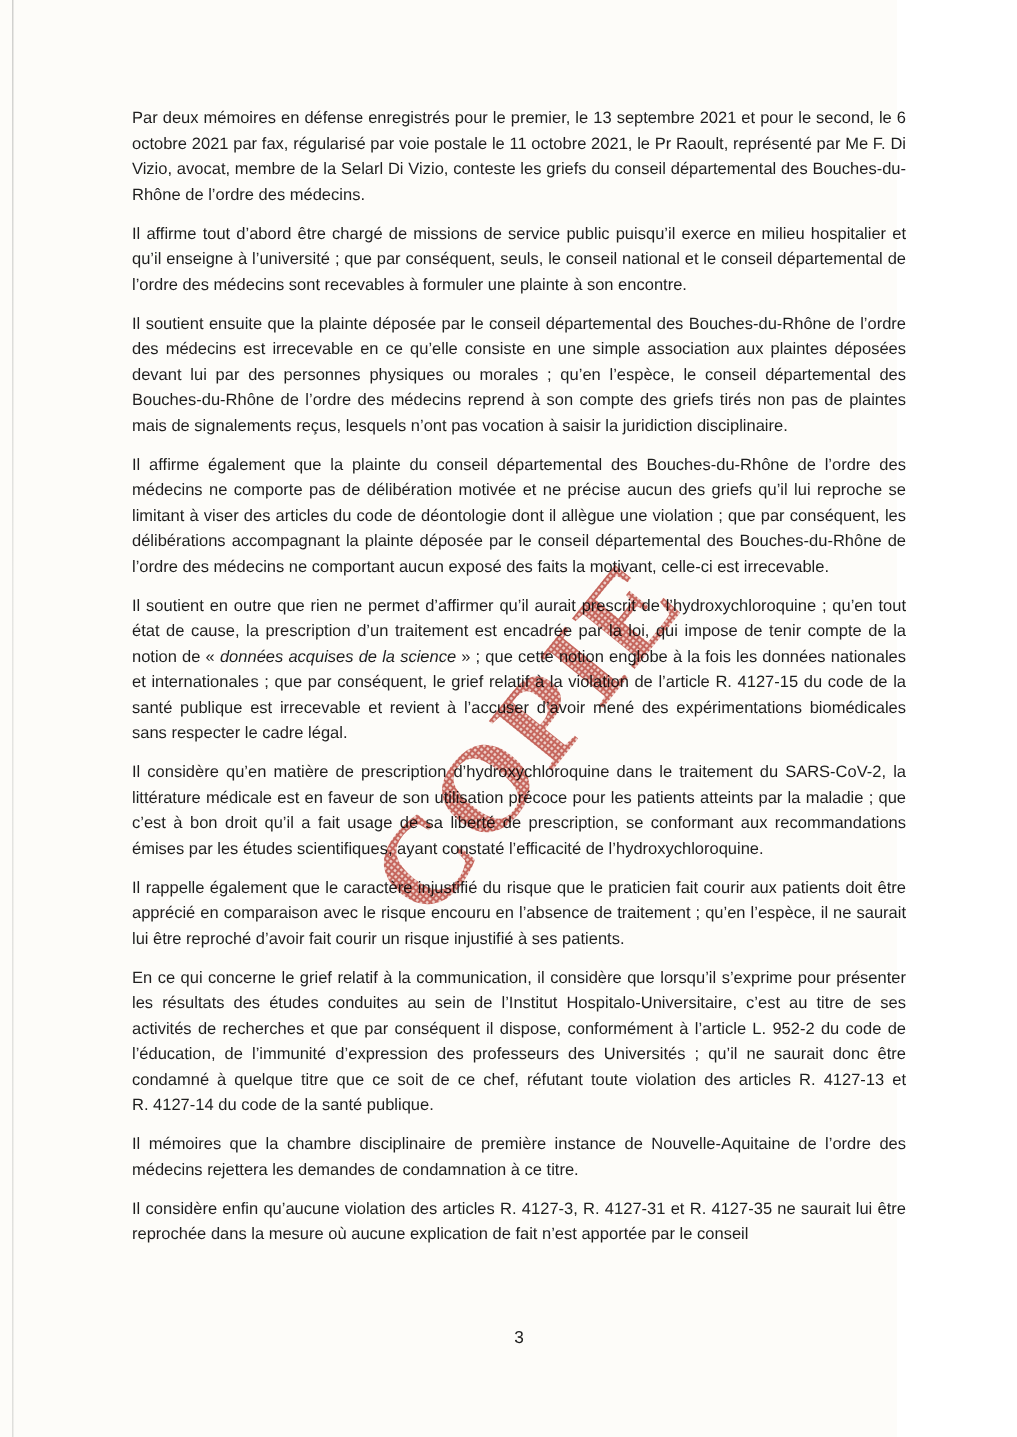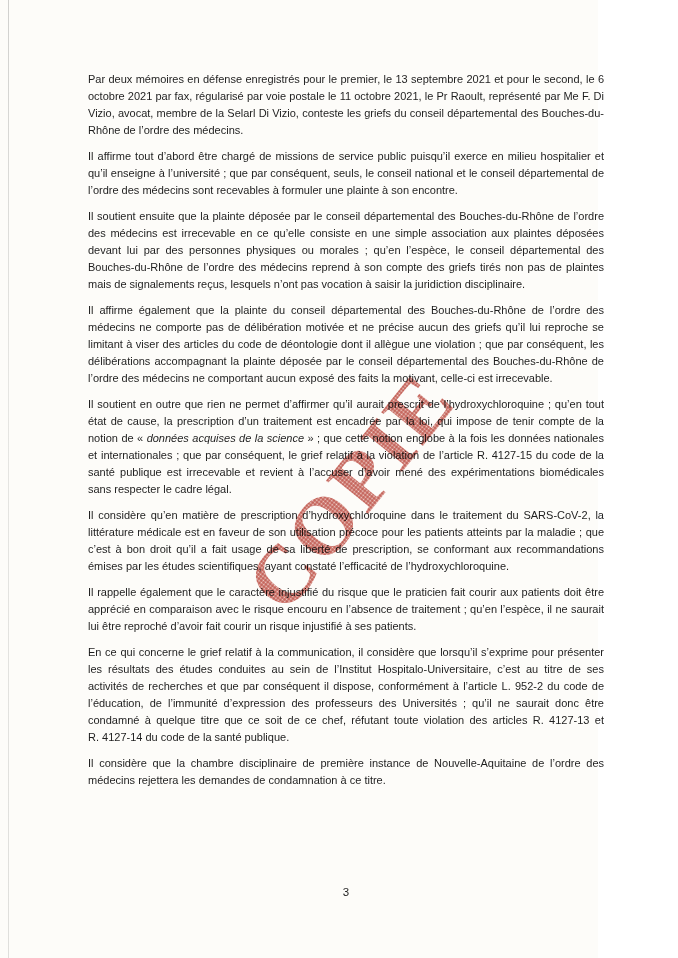--- a/index.html
+++ b/index.html
@@ -82,19 +82,20 @@
 
   <div class="doc-body">
       <p class="para"><span>Par deux mémoires en défense enregistrés pour le premier, le 13 septembre 2021 et pour le second, le 6 octobre 2021 par fax, régularisé par voie postale le 11 octobre 2021, le Pr Raoult, représenté par Me F. Di Vizio, avocat, membre de la Selarl Di Vizio, conteste les griefs du conseil départemental des Bouches-du-Rhône de l’ordre des médecins.</span></p>
       <p class="para"><span>Il affirme tout d’abord être chargé de missions de service public puisqu’il exerce en milieu hospitalier et qu’il enseigne à l’université&nbsp;; que par conséquent, seuls, le conseil national et le conseil départemental de l’ordre des médecins sont recevables à formuler une plainte à son encontre.</span></p>
       <p class="para"><span>Il soutient ensuite que la plainte déposée par le conseil départemental des Bouches-du-Rhône de l’ordre des médecins est irrecevable en ce qu’elle consiste en une simple association aux plaintes déposées devant lui par des personnes physiques ou morales&nbsp;; qu’en l’espèce, le conseil départemental des Bouches-du-Rhône de l’ordre des médecins reprend à son compte des griefs tirés non pas de plaintes mais de signalements reçus, lesquels n’ont pas vocation à saisir la juridiction disciplinaire.</span></p>
       <p class="para"><span>Il affirme également que la plainte du conseil départemental des Bouches-du-Rhône de l’ordre des médecins ne comporte pas de délibération motivée et ne précise aucun des griefs qu’il lui reproche se limitant à viser des articles du code de déontologie dont il allègue une violation&nbsp;; que par conséquent, les délibérations accompagnant la plainte déposée par le conseil départemental des Bouches-du-Rhône de l’ordre des médecins ne comportant aucun exposé des faits la motivant, celle-ci est irrecevable.</span></p>
       <p class="para"><span>Il soutient en outre que rien ne permet d’affirmer qu’il aurait prescrit de l’hydroxychloroquine&nbsp;; qu’en tout état de cause, la prescription d’un traitement est encadrée par la loi, qui impose de tenir compte de la notion de «&nbsp;</span><em>données acquises de la science</em><span>&nbsp;»&nbsp;; que cette notion englobe à la fois les données nationales et internationales&nbsp;; que par conséquent, le grief relatif à la violation de l’article R.&nbsp;4127-15 du code de la santé publique est irrecevable et revient à l’accuser d’avoir mené des expérimentations biomédicales sans respecter le cadre légal.</span></p>
       <p class="para"><span>Il considère qu’en matière de prescription d’hydroxychloroquine dans le traitement du SARS-CoV-2, la littérature médicale est en faveur de son utilisation précoce pour les patients atteints par la maladie&nbsp;; que c’est à bon droit qu’il a fait usage de sa liberté de prescription, se conformant aux recommandations émises par les études scientifiques, ayant constaté l’efficacité de l’hydroxychloroquine.</span></p>
       <p class="para"><span>Il rappelle également que le caractère injustifié du risque que le praticien fait courir aux patients doit être apprécié en comparaison avec le risque encouru en l’absence de traitement&nbsp;; qu’en l’espèce, il ne saurait lui être reproché d’avoir fait courir un risque injustifié à ses patients.</span></p>
       <p class="para"><span>En ce qui concerne le grief relatif à la communication, il considère que lorsqu’il s’exprime pour présenter les résultats des études conduites au sein de l’Institut Hospitalo-Universitaire, c’est au titre de ses activités de recherches et que par conséquent il dispose, conformément à l’article L.&nbsp;952-2 du code de l’éducation, de l’immunité d’expression des professeurs des Universités&nbsp;; qu’il ne saurait donc être condamné à quelque titre que ce soit de ce chef, réfutant toute violation des articles R.&nbsp;4127-13 et R.&nbsp;4127-14 du code de la santé publique.</span></p>
-      <p class="para"><span>Il considère que la chambre disciplinaire de première instance de Nouvelle-Aquitaine de l’ordre des médecins rejettera les demandes de condamnation à ce titre.</span></p>
+      <p class="para"><span>Il mémoires que la chambre disciplinaire de première instance de Nouvelle-Aquitaine de l’ordre des médecins rejettera les demandes de condamnation à ce titre.</span></p>
+      <p class="para"><span>Il considère enfin qu’aucune violation des articles R.&nbsp;4127-3, R.&nbsp;4127-31 et R.&nbsp;4127-35 ne saurait lui être reprochée dans la mesure où aucune explication de fait n’est apportée par le conseil</span></p>
     </div>
 
   <div class="watermark" style="--wm-color: #c05249;">COPIE</div>
 
   <div class="page-number">3</div>
 </div>
 
 </body></html>

